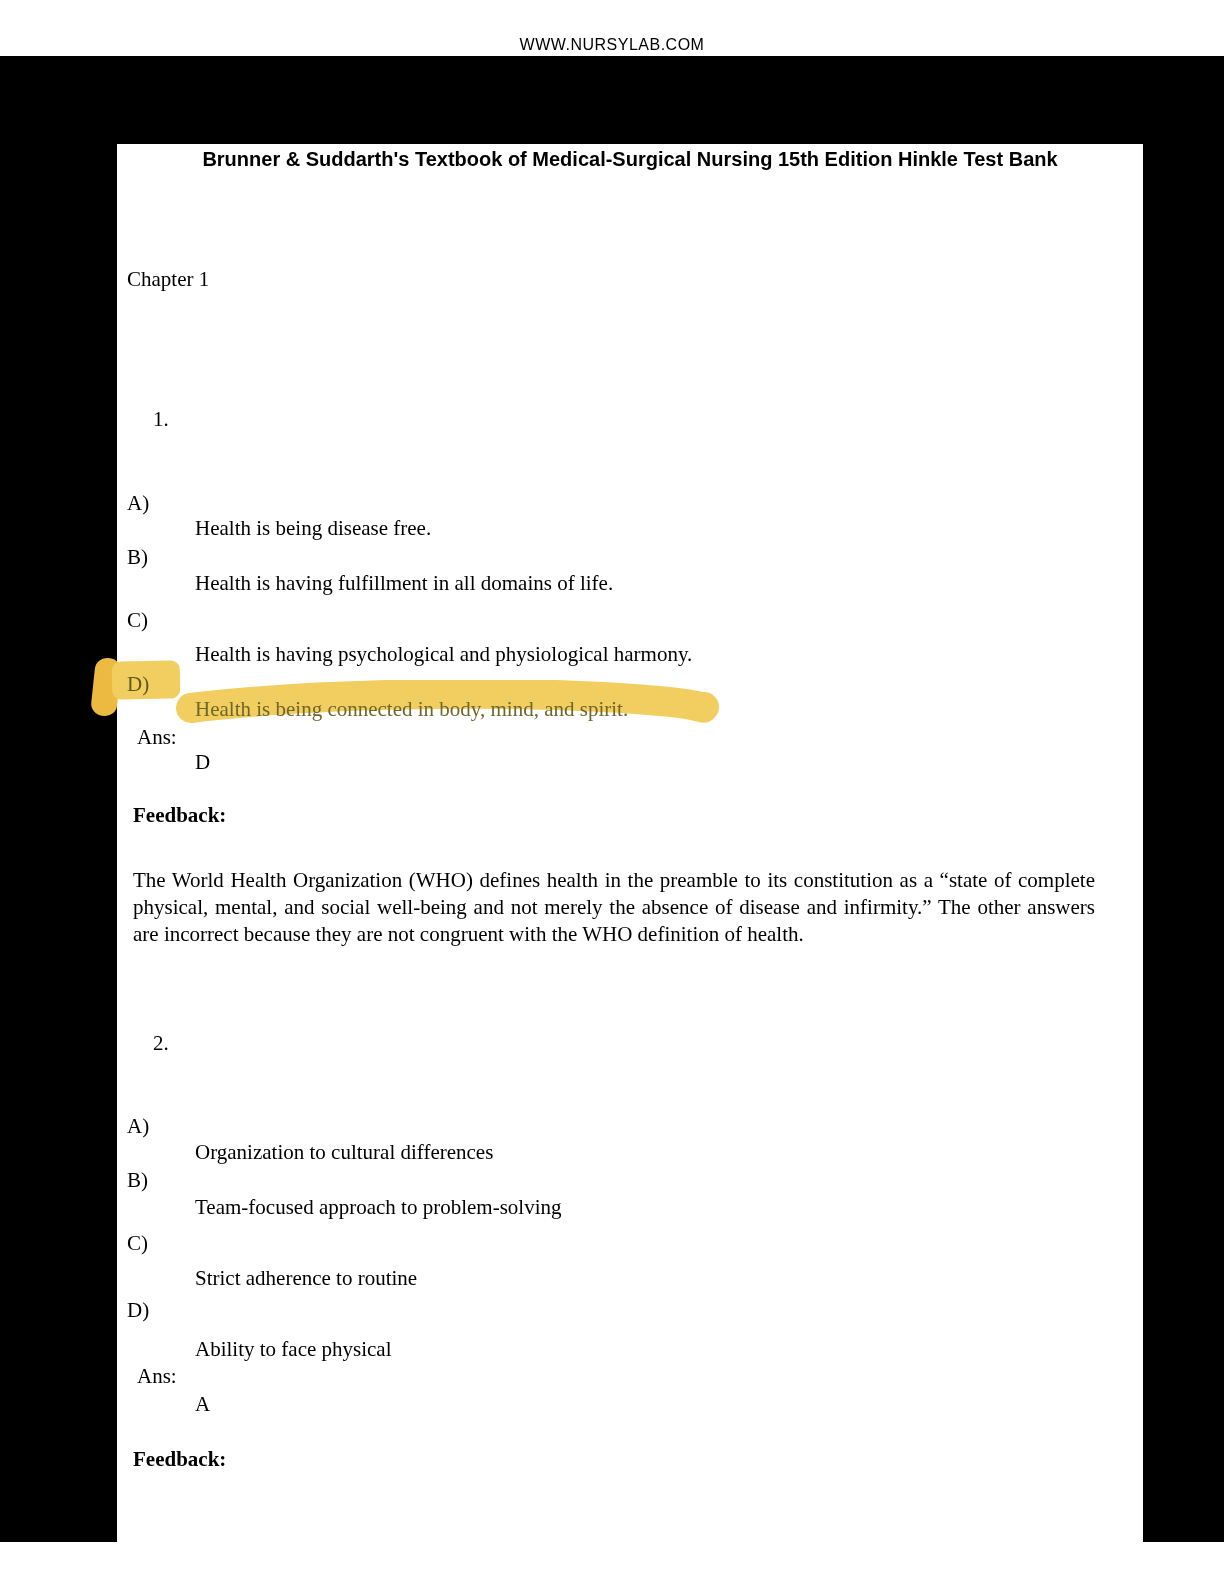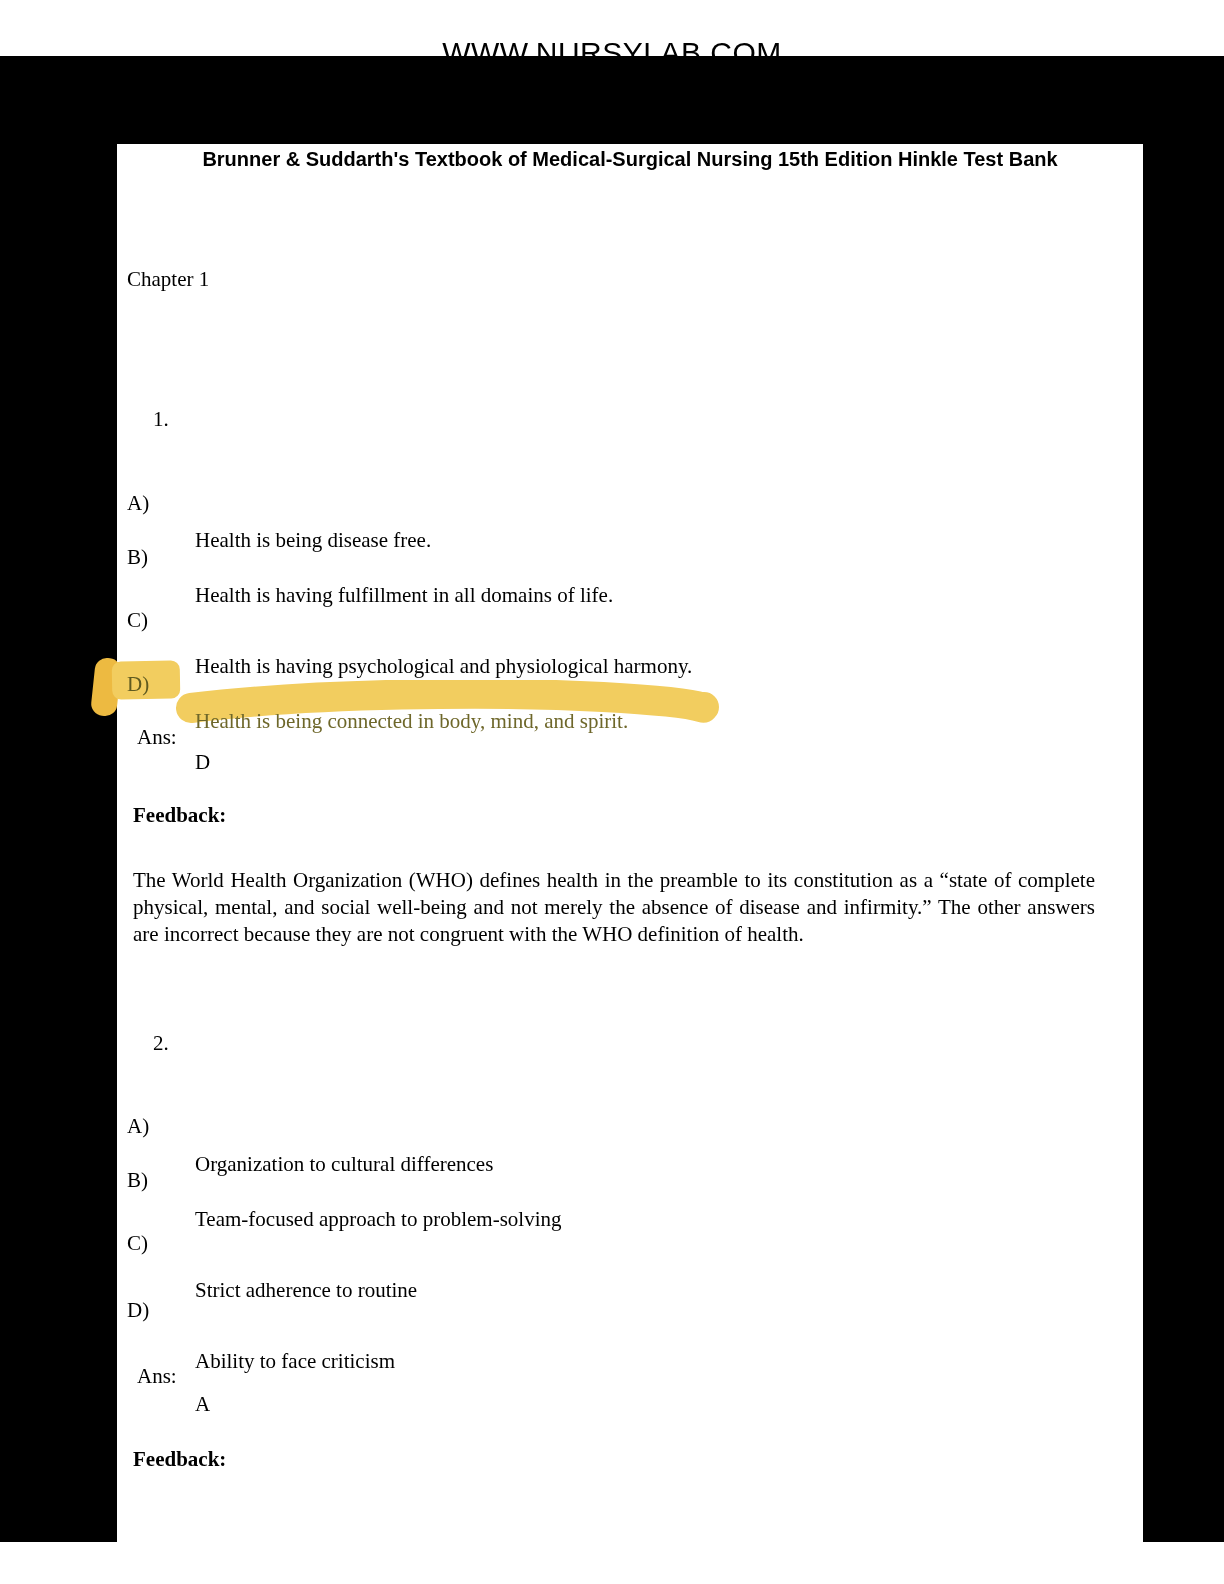--- a/index.html
+++ b/index.html
@@ -11,21 +11,21 @@
     overflow: hidden;
     font-family: "Liberation Serif", serif;
     color: #000000;
   }
   
   .site-header {
     position: absolute;
     left: 0; top: 36px; width: 1224px;
     text-align: center;
     font-family: "Liberation Sans", sans-serif;
-    font-size: 30px;
+    font-size: 16px;
     letter-spacing: 0.5px;
     color: #000;
     z-index: 0;
   }
   
   .bar { position: absolute; background: #000000; z-index: 1; }
   .bar-top   { left: 0;     top: 56px; width: 1224px; height: 88px;  }
   .bar-left  { left: 0;     top: 56px; width: 117px;  height: 1486px; }
   .bar-right { left: 1143px;top: 56px; width: 81px;   height: 1486px; }
   
@@ -43,21 +43,21 @@
     font-family: "Liberation Sans", sans-serif;
     font-weight: bold;
     font-size: 20px;
     line-height: 25px;
   }
   .body-text { font-size: 21px; line-height: 27px; }
   .para { text-align: justify; width: 962px; left: 16px; }
   .chapter { left: 10px; top: 122px; }
   .qnum { left: 36px; }
   .optlabel { left: 10px; }
-  .opttext { left: 78px; margin-top: 12px; }
+  .opttext { left: 78px; }
   .anslabel { left: 20px; }
   .ansval { left: 78px; }
   .fblabel { left: 16px; font-weight: bold; }
   .faded { color: #8c8c8c; }
   
   .hl-blob {
     left: -24px; top: 514px; width: 26px; height: 58px;
     background: #edba41;
     border-radius: 12px;
     transform: rotate(6deg);
@@ -120,21 +120,21 @@
     <div class="abs body-text optlabel" style="top:969px">A)</div>
     <div class="abs body-text opttext" style="top:995px">Organization to cultural differences</div>
 
     <div class="abs body-text optlabel" style="top:1023px">B)</div>
     <div class="abs body-text opttext" style="top:1050px">Team-focused approach to problem-solving</div>
 
     <div class="abs body-text optlabel" style="top:1086px">C)</div>
     <div class="abs body-text opttext" style="top:1121px">Strict adherence to routine</div>
 
     <div class="abs body-text optlabel" style="top:1153px">D)</div>
-    <div class="abs body-text opttext" style="top:1192px">Ability to face criticism</div>
+    <div class="abs body-text opttext" style="top:1192px">Ability to face physical</div>
 
     <div class="abs body-text anslabel" style="top:1219px">Ans:</div>
     <div class="abs body-text ansval" style="top:1247px">A</div>
 
     <div class="abs body-text fblabel" style="top:1302px">Feedback:</div>
 
   </div>
 </div>
 
 </body></html>

